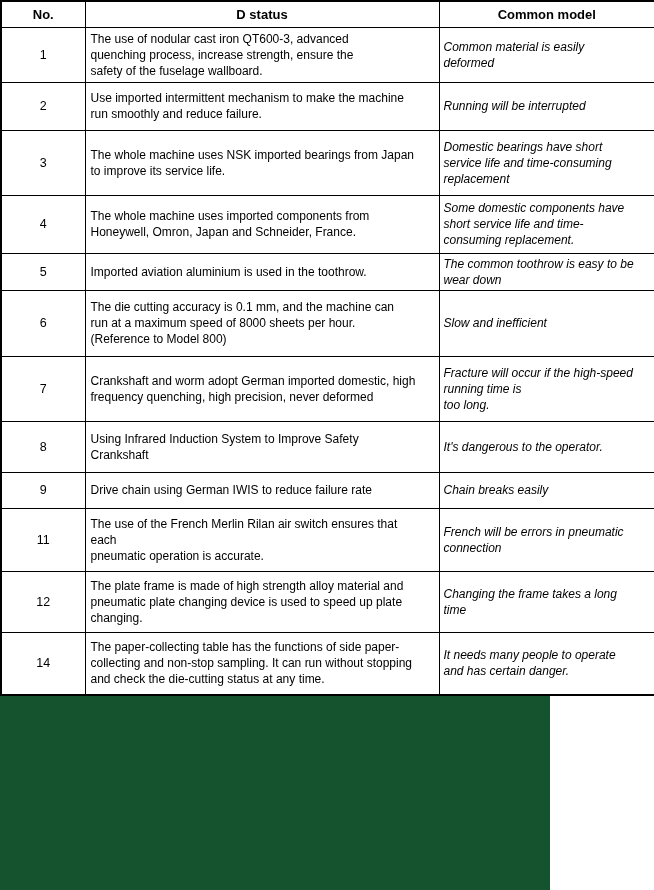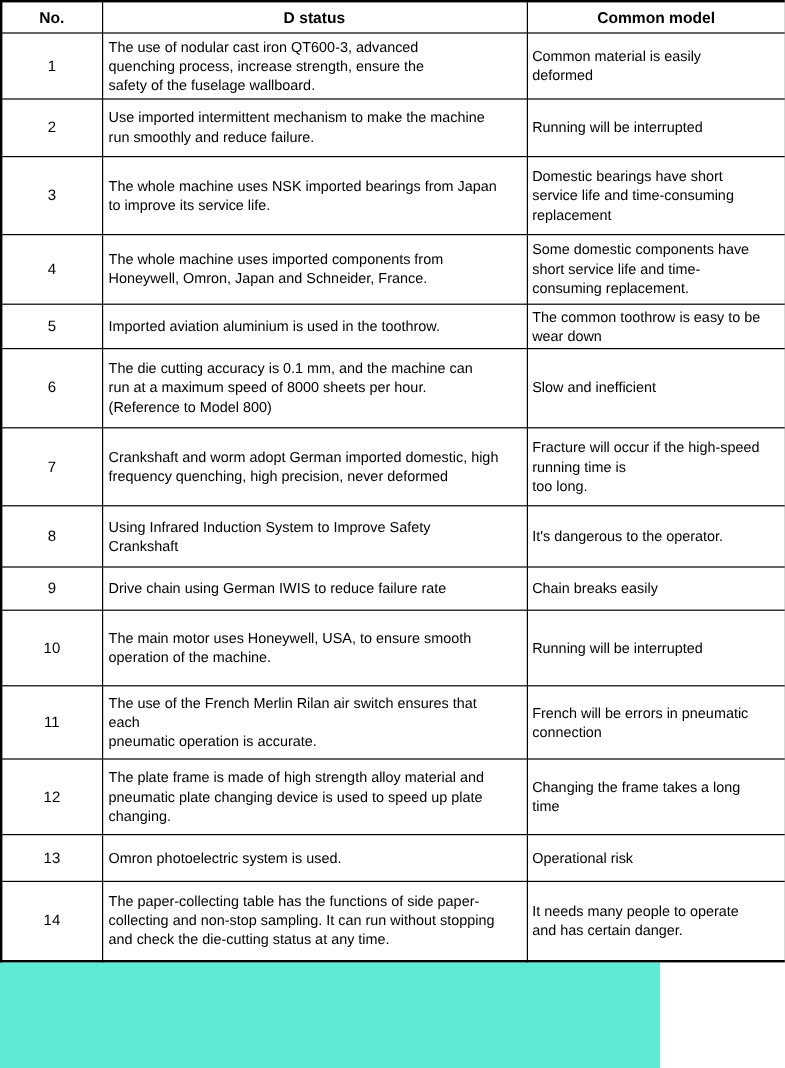--- a/index.html
+++ b/index.html
@@ -5,21 +5,21 @@
   html, body {
     margin: 0;
     padding: 0;
     background: #ffffff;
     width: 654px;
   }
   .table-wrap {
     width: 550px;
     height: 890px;
     box-sizing: border-box;
-    background: #5eead4;
+    background: #14532d;
   }
   table {
     border-collapse: collapse;
     table-layout: fixed;
     width: 654px;
     background: #ffffff;
     color: #000000;
     font-family: "Liberation Sans", sans-serif;
     border: 2px solid #000000;
   }
@@ -44,21 +44,21 @@
     font-size: 12.5px;
     padding: 1px 2px;
   }
   td.col-d, td.col-c {
     font-size: 12px;
     line-height: 16px;
     white-space: pre-line;
     text-align: left;
     padding: 2px 2px 2px 5px;
   }
-  td.col-c { padding-left: 4px; }
+  td.col-c { padding-left: 4px; font-style: italic; }
   tbody tr:nth-child(1)  td { height: 55px; }
   tbody tr:nth-child(2)  td { height: 48px; }
   tbody tr:nth-child(3)  td { height: 65px; }
   tbody tr:nth-child(4)  td { height: 58px; }
   tbody tr:nth-child(5)  td { height: 34px; }
   tbody tr:nth-child(6)  td { height: 66px; }
   tbody tr:nth-child(7)  td { height: 65px; }
   tbody tr:nth-child(8)  td { height: 51px; }
   tbody tr:nth-child(9)  td { height: 36px; }
   tbody tr:nth-child(10) td { height: 63px; }
@@ -142,47 +142,36 @@
           <td class="col-d">Using Infrared Induction System to Improve Safety
 Crankshaft</td>
           <td class="col-c">It's dangerous to the operator.</td>
         </tr>
         <tr>
           <td class="col-no">9</td>
           <td class="col-d">Drive chain using German IWIS to reduce failure rate</td>
           <td class="col-c">Chain breaks easily</td>
         </tr>
         <tr>
-          <td class="col-no">10</td>
-          <td class="col-d">The main motor uses Honeywell, USA, to ensure smooth
-operation of the machine.</td>
-          <td class="col-c">Running will be interrupted</td>
-        </tr>
-        <tr>
           <td class="col-no">11</td>
           <td class="col-d">The use of the French Merlin Rilan air switch ensures that
 each
 pneumatic operation is accurate.</td>
           <td class="col-c">French will be errors in pneumatic
 connection</td>
         </tr>
         <tr>
           <td class="col-no">12</td>
           <td class="col-d">The plate frame is made of high strength alloy material and
 pneumatic plate changing device is used to speed up plate
 changing.</td>
           <td class="col-c">Changing the frame takes a long
 time</td>
         </tr>
         <tr>
-          <td class="col-no">13</td>
-          <td class="col-d">Omron photoelectric system is used.</td>
-          <td class="col-c">Operational risk</td>
-        </tr>
-        <tr>
           <td class="col-no">14</td>
           <td class="col-d">The paper-collecting table has the functions of side paper-
 collecting and non-stop sampling. It can run without stopping
 and check the die-cutting status at any time.</td>
           <td class="col-c">It needs many people to operate
 and has certain danger.</td>
         </tr>
       </tbody>
   </table>
 </div>

